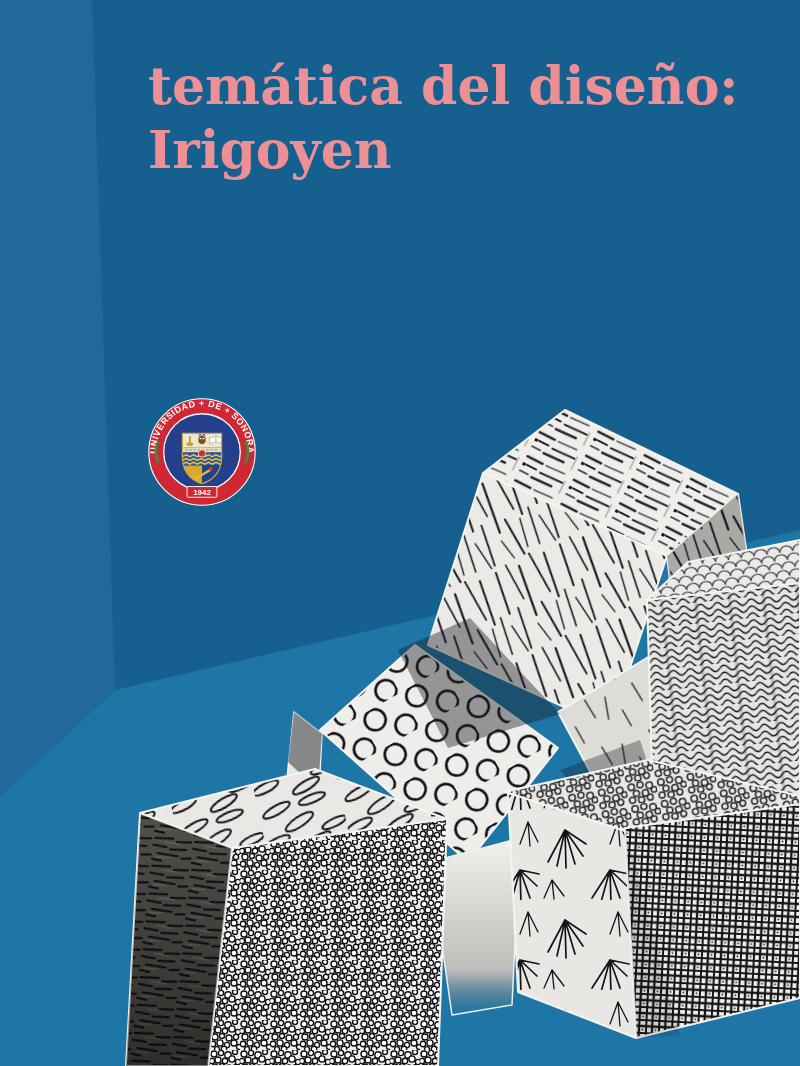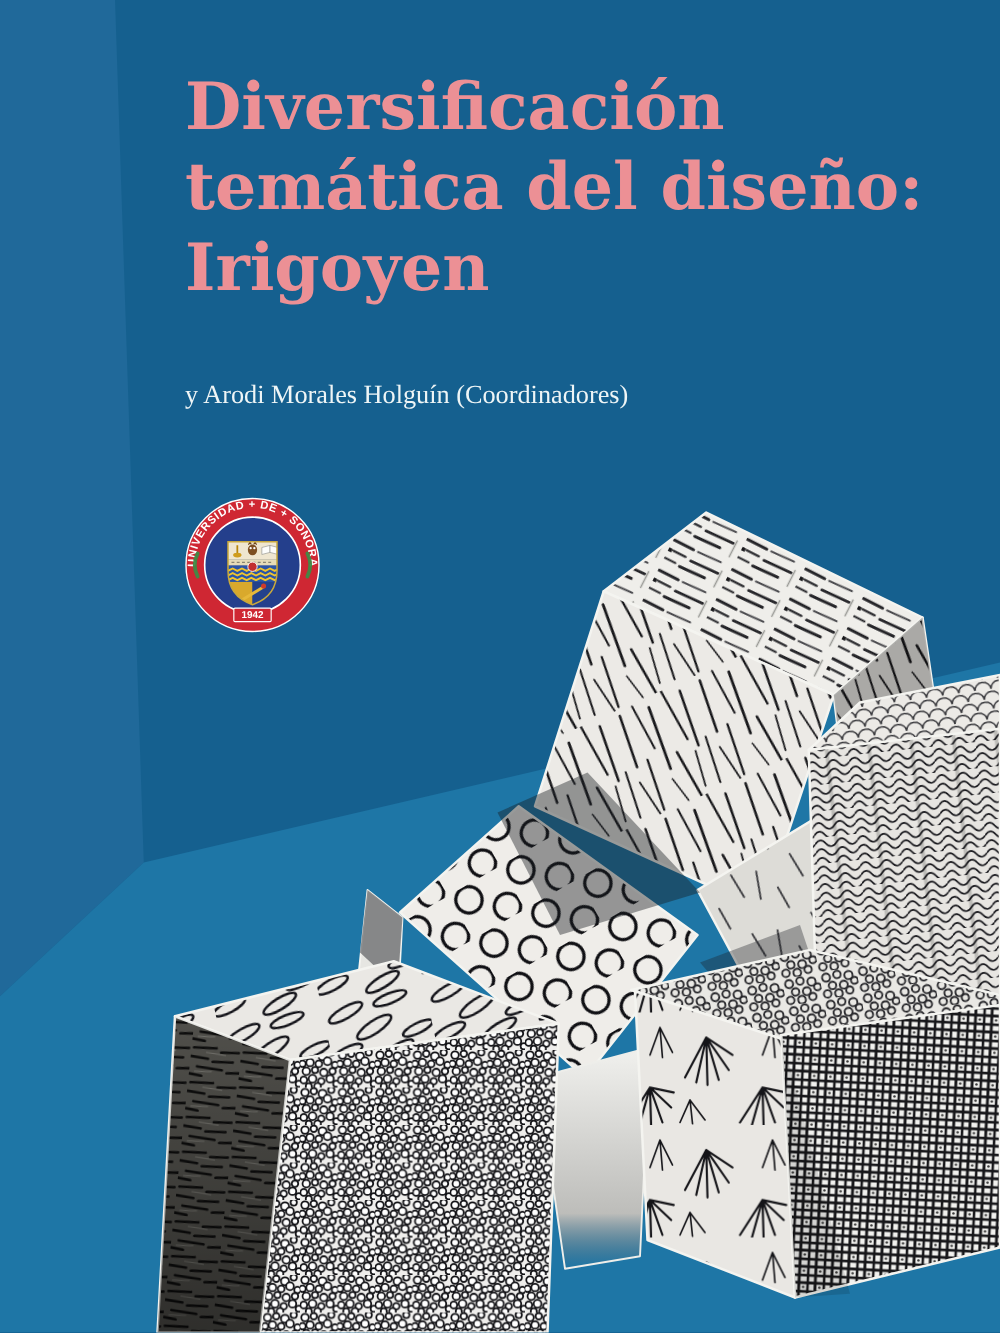--- a/index.html
+++ b/index.html
@@ -234,27 +234,25 @@
   <g stroke="#f4f4f0" stroke-width="2" stroke-linejoin="round">
     <polygon points="505,792 648,760 800,796 800,810 628,832" fill="url(#pat-scribbletop)"></polygon>
     <polygon points="508,793 628,832 636,1038 518,992" fill="url(#pat-needles)"></polygon>
     <polygon points="625,828 800,804 800,998 636,1038" fill="url(#pat-mesh)"></polygon>
     <polygon points="625,828 680,1035 636,1038" fill="rgba(0,0,0,0.12)" stroke="none"></polygon>
   </g>
 </svg>
 
 <div class="overlay">
   <h1 class="title" style="margin:0;font-weight:700;">
-    <div>Diversificación</div>
     <div>temática del diseño:</div>
     <div>Irigoyen</div>
   </h1>
 
   <div class="authors">
-    <div>y Arodi Morales Holguín (Coordinadores)</div>
   </div>
 
   <div class="logo-wrap">
     <svg width="112" height="112" viewBox="0 0 120 120">
       <defs>
         <path id="arcTop" d="M11,60 A49,49 0 0 1 109,60"></path>
         <clipPath id="shieldClip">
           <path d="M39,40 h42 v25 q0,22 -21,29 q-21,-7 -21,-29 Z"></path>
         </clipPath>
       </defs>

